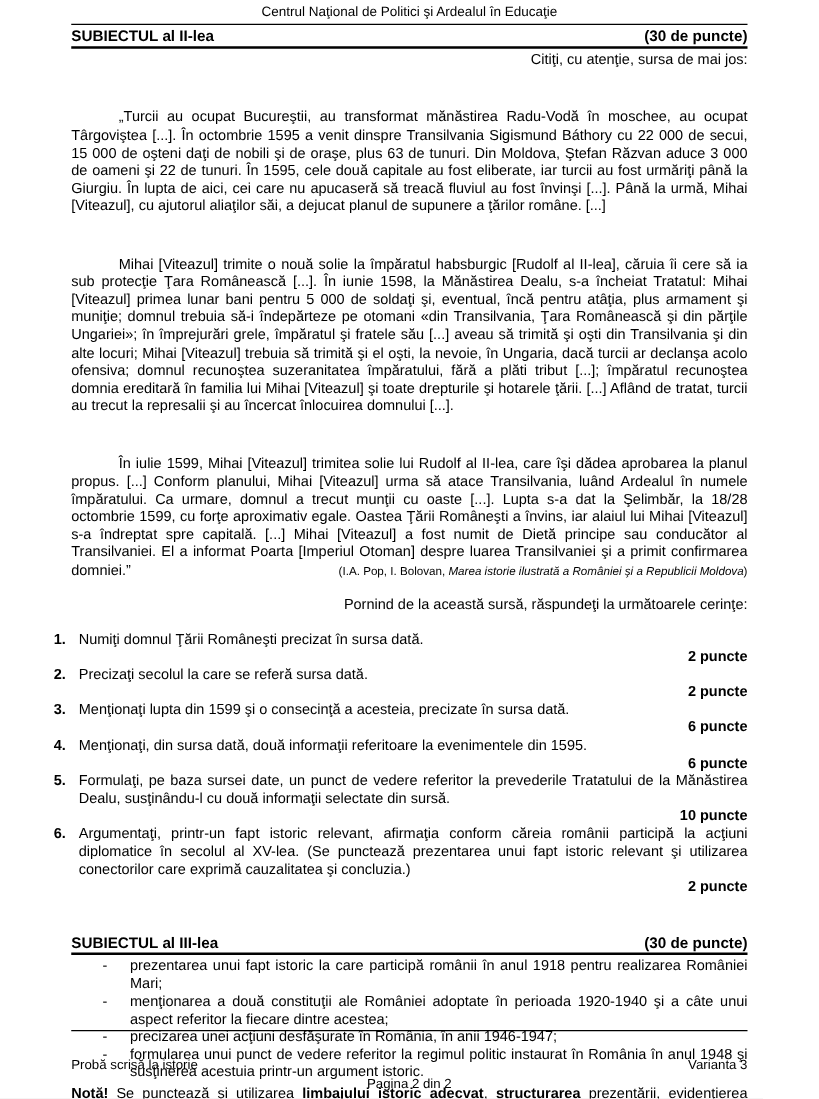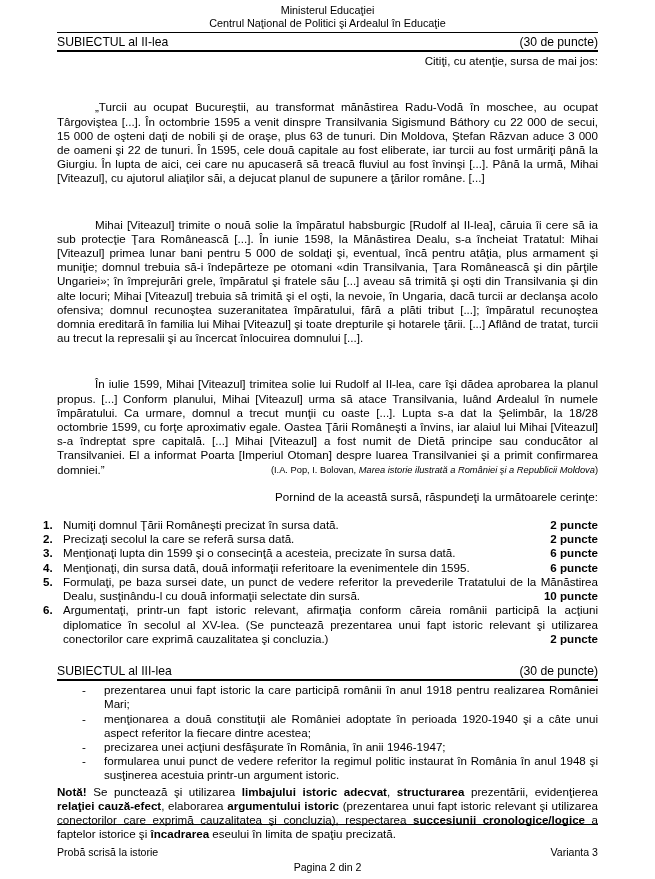--- a/index.html
+++ b/index.html
@@ -20,21 +20,21 @@
   .doc-header {
     text-align: center;
     font-size: 10.8px;
     line-height: 13px;
   }
   .rule { border-top: 1px solid #000; margin-top: 2px; }
   .subject-heading {
     display: flex;
     justify-content: space-between;
     align-items: baseline;
-    font-weight: normal;
+    font-weight: bold;
     font-size: 12.2px;
     border-bottom: 2px solid #000;
     padding: 2px 0 1px 0;
     margin-bottom: 2px;
   }
   .subject-heading .t { text-decoration: none; }
   p { margin: 0; }
   .intro { text-indent: 28px; text-align: right; }
   .src { text-indent: 38px; text-align: justify; margin-top: 32px; }
   .citation {
@@ -47,22 +47,22 @@
   .prompt { margin: 13px 0 14px 0; }
   .q-list { margin-bottom: 13px; }
   .q { display: flex; }
   .q-num {
     flex: none;
     width: 20px;
     margin-left: -14px;
     font-weight: bold;
   }
   .q-text { flex: 1; text-align: justify; }
-  .q-points { float: right; font-weight: bold; padding-left: 8px; }
-  .s3-heading { margin-top: 16px; }
+  .q-points { float: right; font-weight: bold; padding-left: 8px; margin-top: 14px; }
+  .s3-heading { margin-top: 28px; }
   .bullet { display: flex; }
   .b-dash { flex: none; width: 22px; margin-left: 25px; }
   .b-text { flex: 1; text-align: justify; }
   .note { text-align: justify; margin-top: 2px; }
   .note b { font-weight: bold; }
   .footer {
     position: absolute;
     left: 57px;
     right: 57px;
     bottom: 5px;
@@ -77,21 +77,20 @@
     margin-top: 23px;
   }
   .footer-center { text-align: center; margin-top: 2px; }
 </style>
 </head>
 <body>
 
 <div class="page">
 
   <div class="doc-header">
-    <div>Ministerul Educaţiei</div>
     <div>Centrul Naţional de Politici şi Ardealul în Educaţie</div>
   </div>
   <div class="rule"></div>
 
   <section>
     <div class="subject-heading">
       <span class="t">SUBIECTUL al II-lea</span>
       <span class="t">(30 de puncte)</span>
     </div>
     <p class="intro">Citiţi, cu atenţie, sursa de mai jos:</p>

